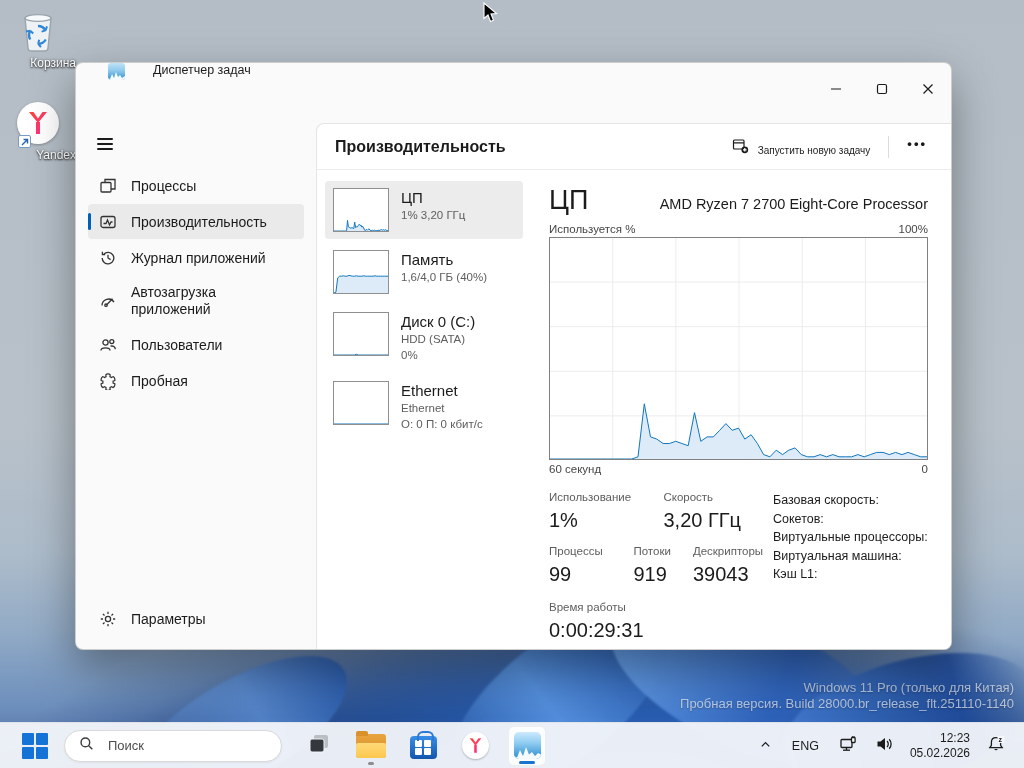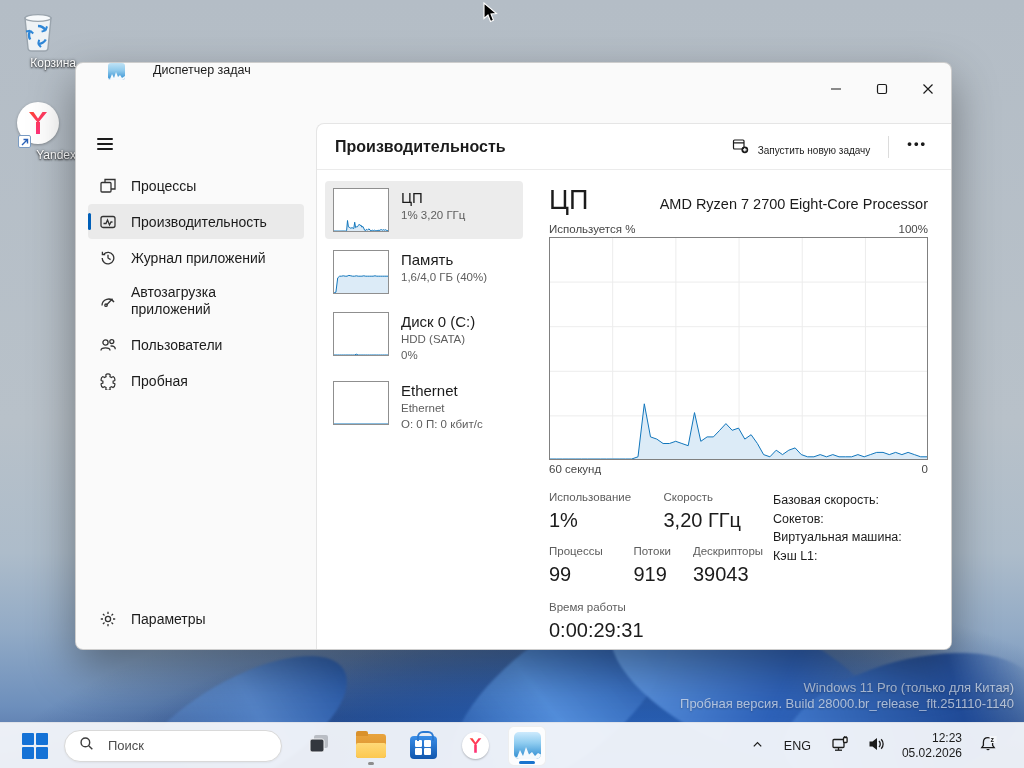--- a/index.html
+++ b/index.html
@@ -133,21 +133,21 @@
   .folder .front { position:absolute; left:0; right:0; bottom:0; height:15px; background:linear-gradient(180deg,#ffd978,#fcc84f); border-radius:2px 2px 3px 3px; }
   .store-bag { width:27px; height:23px; background:linear-gradient(180deg,#3a8ee8,#1156ad); border-radius:4px; position:relative; margin-top:4px;
     display:flex; align-items:center; justify-content:center; }
   .store-bag::before { content:""; position:absolute; top:-5px; left:7px; width:13px; height:8px; border:2px solid #2a79d2; border-bottom:none; border-radius:6px 6px 0 0; }
   .store-win { display:grid; grid-template-columns:7px 7px; grid-template-rows:7px 7px; gap:1.5px; }
   .store-win i { background:#fff; border-radius:1px; }
   .yandex-sm { width:27px; height:27px; border-radius:50%; background:#fff; display:flex; align-items:center; justify-content:center; box-shadow:0 1px 2px rgba(0,0,0,.25); }
   .tm-icon-lg { width:27px; height:27px; border-radius:5px; background:linear-gradient(180deg,#cdeafd 0%, #90cdf0 40%, #2b8ad0 100%); position:relative; overflow:hidden; }
   .tm-icon-lg svg { position:absolute; bottom:-1px; left:0; }
 
-  .tb-right { margin-left:auto; display:flex; align-items:center; gap:4px; padding-right:20px; }
+  .tb-right { margin-left:auto; display:flex; align-items:center; gap:4px; padding-right:12px; }
   .tray-btn { display:flex; align-items:center; justify-content:center; padding:6px 7px; border-radius:4px; }
   .tray-lang { font-size:12.5px; padding:6px 9px; }
   .tray-clock { text-align:right; font-size:12px; line-height:15px; padding:0 6px; }
 
   .cursor { position:absolute; left:483px; top:2px; z-index:50; }
 </style>
 </head>
 <body>
 
 <div class="desktop">
@@ -426,20 +426,21 @@
               <div class="sv">39043</div>
             </div>
           </div>
           <div class="stat uptime">
             <div class="sl">Время работы</div>
             <div class="sv">0:00:29:31</div>
           </div>
           <div class="right-info">
             <div>Базовая скорость:</div>
             <div>Сокетов:</div>
+            <div>Виртуальные процессоры:</div>
             <div>Виртуальная машина:</div>
             <div>Кэш L1:</div>
           </div>
         </div>
       </div>
     </div>
   </div>
 </div>
 
 <div class="taskbar">

